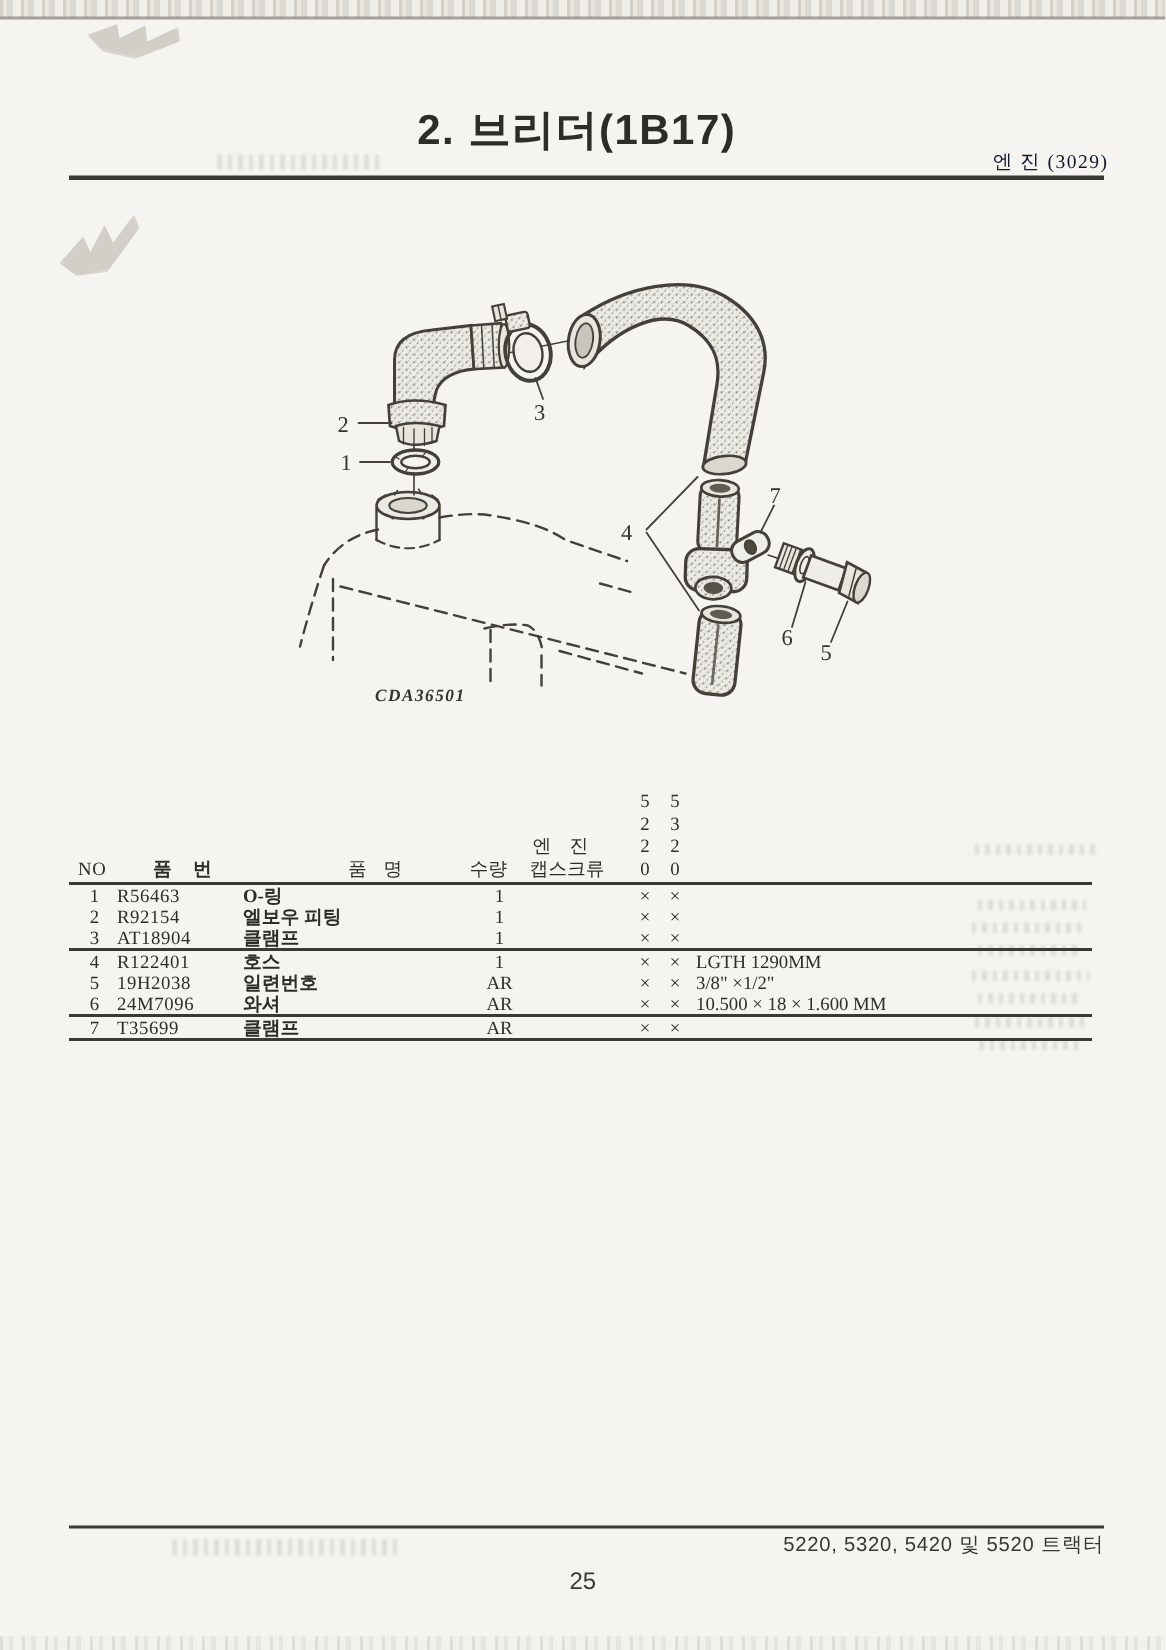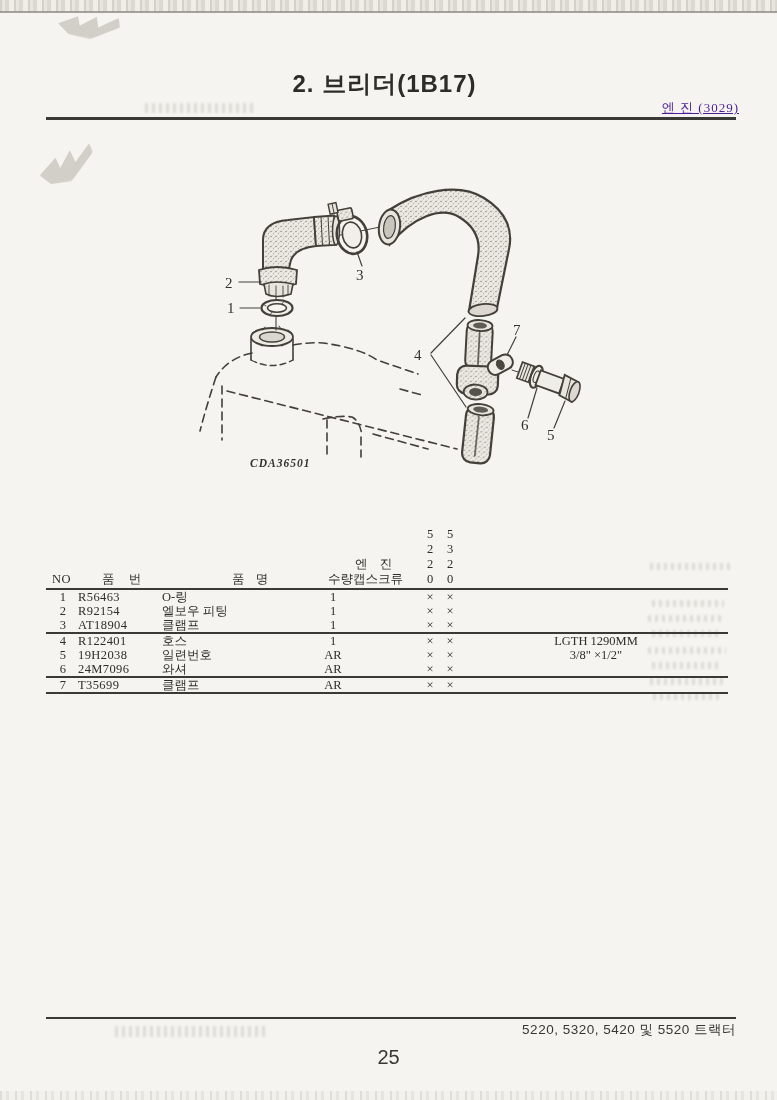--- a/index.html
+++ b/index.html
@@ -19,54 +19,54 @@
     clip-path:polygon(0 60%,30% 20%,35% 55%,60% 10%,65% 50%,95% 0,100% 35%,55% 100%,20% 95%);}
   .smudge.b{left:38px;top:150px;width:58px;height:32px;transform:rotate(-16deg);
     clip-path:polygon(0 55%,35% 15%,38% 50%,62% 5%,66% 45%,98% 0,100% 30%,50% 100%,15% 90%);}
   .ghost{position:absolute;filter:blur(1.2px);opacity:.5;
     background:repeating-linear-gradient(90deg,rgba(118,112,100,.38) 0 3px,rgba(118,112,100,0) 3px 7px);}
   .speckle-bottom{position:absolute;left:0;top:1091px;width:777px;height:9px;opacity:.45;
     background:repeating-linear-gradient(90deg,#c4c1ba 0 2px,#eeebe5 2px 6px,#d4d1ca 6px 9px,#f1eee8 9px 15px);}
   
   .page-title{position:absolute;left:0;top:68px;width:769px;text-align:center;
     font-family:"Liberation Sans","DejaVu Sans",sans-serif;font-weight:bold;
-    font-size:24px;letter-spacing:1px;color:#2e2c28;}
-  .engine-label{position:absolute;right:38px;top:99px;font-size:13px;color:#4c1d95;letter-spacing:1px;text-decoration:underline;}
+    font-size:28px;letter-spacing:1px;color:#2e2c28;}
+  .engine-label{position:absolute;right:38px;top:99px;font-size:13px;color:#0f172a;letter-spacing:1px;}
   .header-rule{position:absolute;left:46px;top:117px;width:690px;height:2.5px;background:#3b3935;}
   
   .diagram{position:absolute;left:60px;top:140px;width:580px;height:345px;}
   
   .ptable{position:absolute;left:46px;top:527px;width:682px;font-size:12.5px;color:#2f2d29;}
   .thead{display:grid;grid-template-columns:31px 71px 165px 40px 67px 20px 20px 1fr;
     align-items:end;line-height:15px;border-bottom:2.5px solid #3b3935;padding-bottom:1px;}
   .thead .h-no{padding-left:6px;letter-spacing:.5px;}
-  .thead .h-pn{padding-left:25px;word-spacing:11px;}
+  .thead .h-pn{padding-left:25px;word-spacing:11px;font-weight:bold;}
   .thead .h-nm{padding-left:84px;word-spacing:8px;}
-  .thead .h-qty{text-align:right;}
+  .thead .h-qty{text-align:left;}
   .thead .h-serial div.top{padding-left:2px;word-spacing:9px;}
   .thead .h-serial div.bot{padding-left:0;}
   .thead .h-m{ text-align:center;}
   .thead .h-m div{line-height:15px;}
   .thead .h-rk{padding-left:102px;word-spacing:42px;}
   .trow{display:grid;grid-template-columns:31px 71px 165px 40px 67px 20px 20px 1fr;
     height:14px;line-height:14px;}
   .trow.sect{border-bottom:2.5px solid #3b3935;}
   .trow:last-child{border-bottom:2px solid #3b3935;}
   .trow .c-no{text-align:right;padding-right:11px;}
   .trow .c-pn{padding-left:1px;letter-spacing:.4px;}
-  .trow .c-nm{padding-left:14px;}
+  .trow .c-nm{padding-left:14px;font-weight:bold;}
   .trow .c-qty{text-align:center;}
   .trow .c-m1,.trow .c-m2{text-align:center;}
-  .trow .c-rk{padding-left:4px;text-align:center;}
+  .trow .c-rk{padding-left:4px;}
   
   .footer-rule{position:absolute;left:46px;top:1017px;width:690px;height:2px;background:#3b3935;}
   .footer-models{position:absolute;right:41px;top:1021px;font-size:13.5px;
     font-family:"Liberation Sans","DejaVu Sans",sans-serif;color:#393732;letter-spacing:.5px;}
   .page-number{position:absolute;left:0;top:1046px;width:777px;text-align:center;
-    font-family:"Liberation Sans","DejaVu Sans",sans-serif;font-size:20px;color:#3a3833;}
+    font-family:"Liberation Sans","DejaVu Sans",sans-serif;font-size:16px;color:#3a3833;}
 </style>
 </head>
 <body>
 
 <div class="scan-top-band"></div>
 <div class="scan-top-line"></div>
 <div class="smudge a"></div>
 <div class="smudge b"></div>
 <div class="ghost" style="left:145px;top:103px;width:110px;height:10px;"></div>
 <div class="ghost" style="left:650px;top:563px;width:80px;height:7px;"></div>
@@ -289,20 +289,21 @@
         <span class="c-rk">3/8" ×1/2"</span>
       </div>
       <div class="trow sect">
         <span class="c-no">6</span>
         <span class="c-pn">24M7096</span>
         <span class="c-nm">와셔</span>
         <span class="c-qty">AR</span>
         <span class="c-sp"></span>
         <span class="c-m1">×</span>
         <span class="c-m2">×</span>
+        <span class="c-rk">10.500 × 18 × 1.600 MM</span>
       </div>
       <div class="trow">
         <span class="c-no">7</span>
         <span class="c-pn">T35699</span>
         <span class="c-nm">클램프</span>
         <span class="c-qty">AR</span>
         <span class="c-sp"></span>
         <span class="c-m1">×</span>
         <span class="c-m2">×</span>
         <span class="c-rk"></span>

